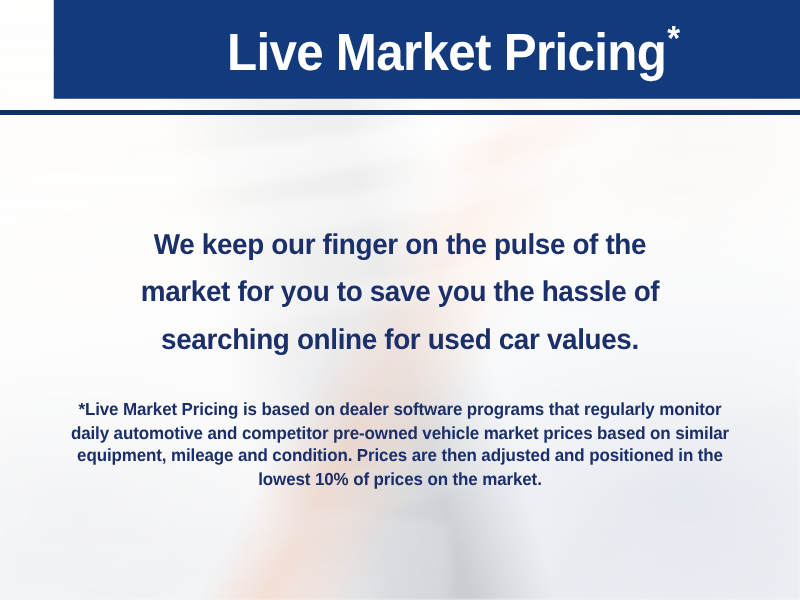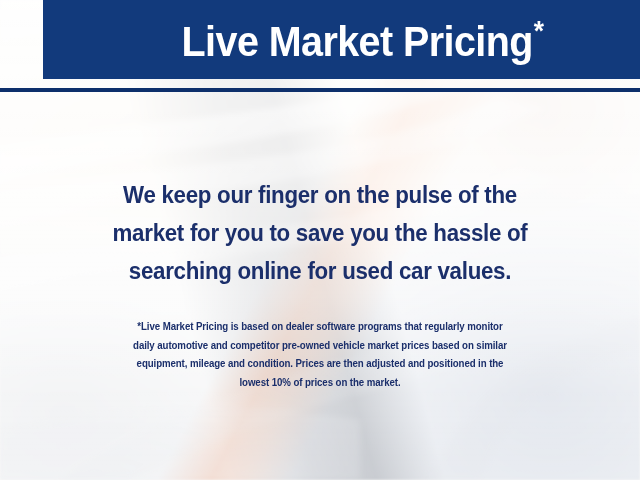--- a/index.html
+++ b/index.html
@@ -150,21 +150,21 @@
     transform: scaleX(0.97);
   }
 
   #disclaimer {
     position: absolute;
     top: 226px;
     left: 0;
     width: 640px;
     text-align: center;
     color: #1b2f6b;
-    font-size: 10px;
+    font-size: 14px;
     font-weight: bold;
     line-height: 18.6px;
     letter-spacing: -0.1px;
     padding: 0 18px;
     box-sizing: border-box;
   }
   #disclaimer .dc-line {
     display: block;
     white-space: nowrap;
     transform: scaleX(0.97);

